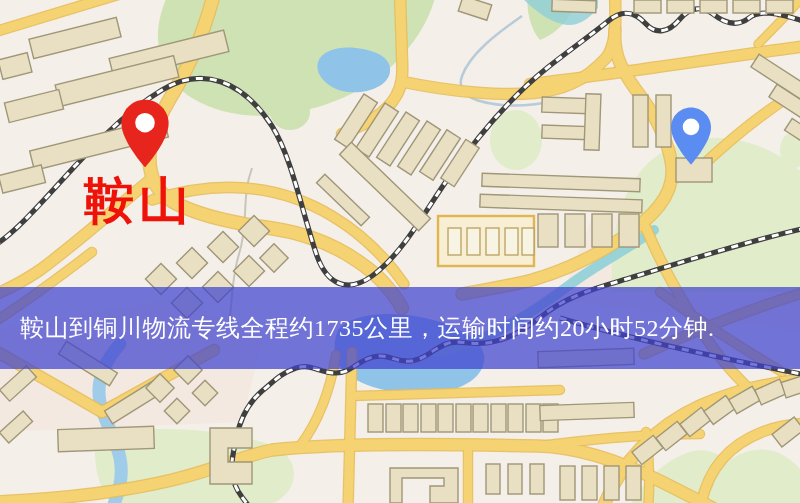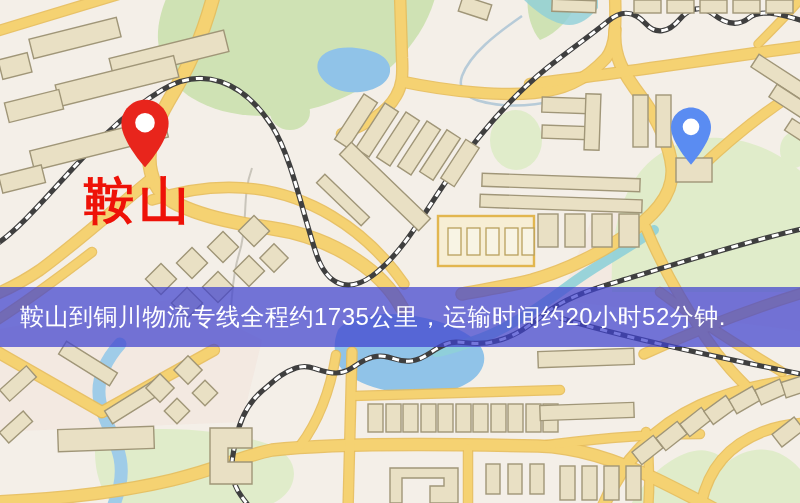--- a/index.html
+++ b/index.html
@@ -1,18 +1,18 @@
 <!DOCTYPE html>
 <html style="--bg: #f4efe8; --road: #f5d272; --roadCasing: #e7bd5a; --bldg: #e9e0c4; --bldgStroke: #a09678; --green: #cfe2b4; --greenLight: #e0ecca; --water: #90c3e8; --canal: #8fd0d8; --rail: #3f3f3f; --bannerBg: rgba(64,66,206,0.72); --bannerText: #ffffff; --pinRed: #e8251c; --labelRed: #ee1208; --pinBlue: #5a8cf2; --labelBlue: #3d55d4;"><head>
 <meta charset="utf-8">
 <style>
   html,body{margin:0;padding:0;background:#222;}
   .screen{
     position:relative;width:800px;height:503px;overflow:hidden;
-    font-family:Liberation Sans, sans-serif;
+    font-family:Liberation Serif, serif;
     background:var(--bg,#f4efe8);
   }
   .map-svg{position:absolute;left:0;top:0;width:800px;height:503px;display:block;}
   
   .rdc{fill:none;stroke:var(--roadCasing,#e7bd5a);stroke-linecap:round;opacity:.9}
   .rd{fill:none;stroke:var(--road,#f5d272);stroke-linecap:round}
   .rail-dark{fill:none;stroke:var(--rail,#3f3f3f)}
   .rail-dash{fill:none;stroke:#ffffff;stroke-dasharray:7 7}
   .b{fill:var(--bldg,#e9e0c4);stroke:var(--bldgStroke,#a09678);stroke-width:1.4}
   .b-compound{fill:#f7eed4;stroke:#e2b64f;stroke-width:2.4}
@@ -29,21 +29,21 @@
   .pin-hole{fill:#ffffff}
   
   .place-label{
     position:absolute;font-weight:bold;font-size:50px;line-height:1;
     letter-spacing:5px;white-space:nowrap;
   }
   .label-origin{left:84px;top:176px;color:var(--labelRed,#ee1208)}
   .label-dest{left:636px;top:178px;color:var(--labelBlue,#3d55d4);letter-spacing:7px}
   
   .banner{
-    position:absolute;left:0;top:287px;width:800px;height:60px;
+    position:absolute;left:0;top:287px;width:800px;height:82px;
     background:var(--bannerBg,rgba(64,66,206,.72));
     display:flex;align-items:center;
   }
   .banner-text{
     color:var(--bannerText,#fff);font-size:24px;line-height:1.2;
     padding-left:20px;white-space:nowrap;letter-spacing:.5px;
   }
 </style>
 </head>
 <body>

